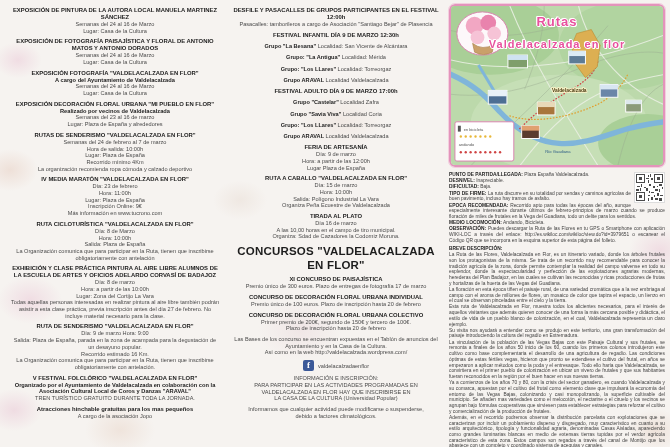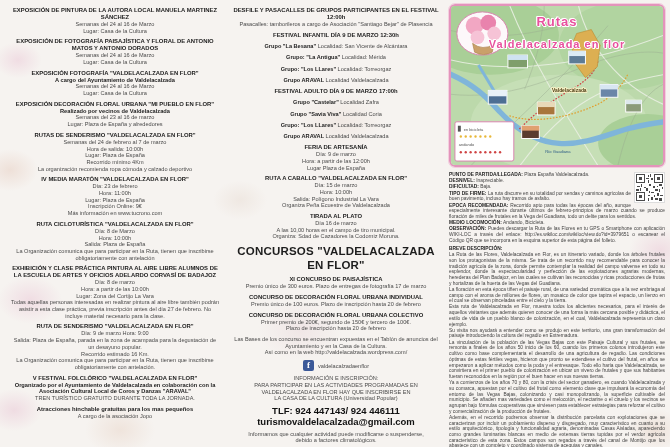--- a/index.html
+++ b/index.html
@@ -204,24 +204,20 @@
       <div class="fb-row">
         <span class="fb-icon">f</span>
         <span class="fb-label">valdelacalzadaenflor</span>
       </div>
     </div>
     <div class="block">
       <div class="dl">INFORMACIÓN E INSCRIPCIÓN:</div>
       <div class="dl">PARA PARTICIPAR EN LAS ACTIVIDADES PROGRAMADAS EN</div>
       <div class="dl">VALDELACALZADA EN FLOR HAY QUE INSCRIBIRSE EN</div>
       <div class="dl">LA CASA DE LA CULTURA (Universidad Popular)</div>
-    </div>
-    <div class="block tel">
-      <div class="t">TLF: 924 447143/ 924 446111</div>
-      <div class="st">turismovaldelacalzada@gmail.com</div>
     </div>
     <div class="block">
       <div class="dl">Informamos que cualquier actividad puede modificarse o suspenderse,</div>
       <div class="dl">debido a factores climatológicos.</div>
     </div>
   </div>
 
 <div class="col col-right">
 
   <div class="map-card">

